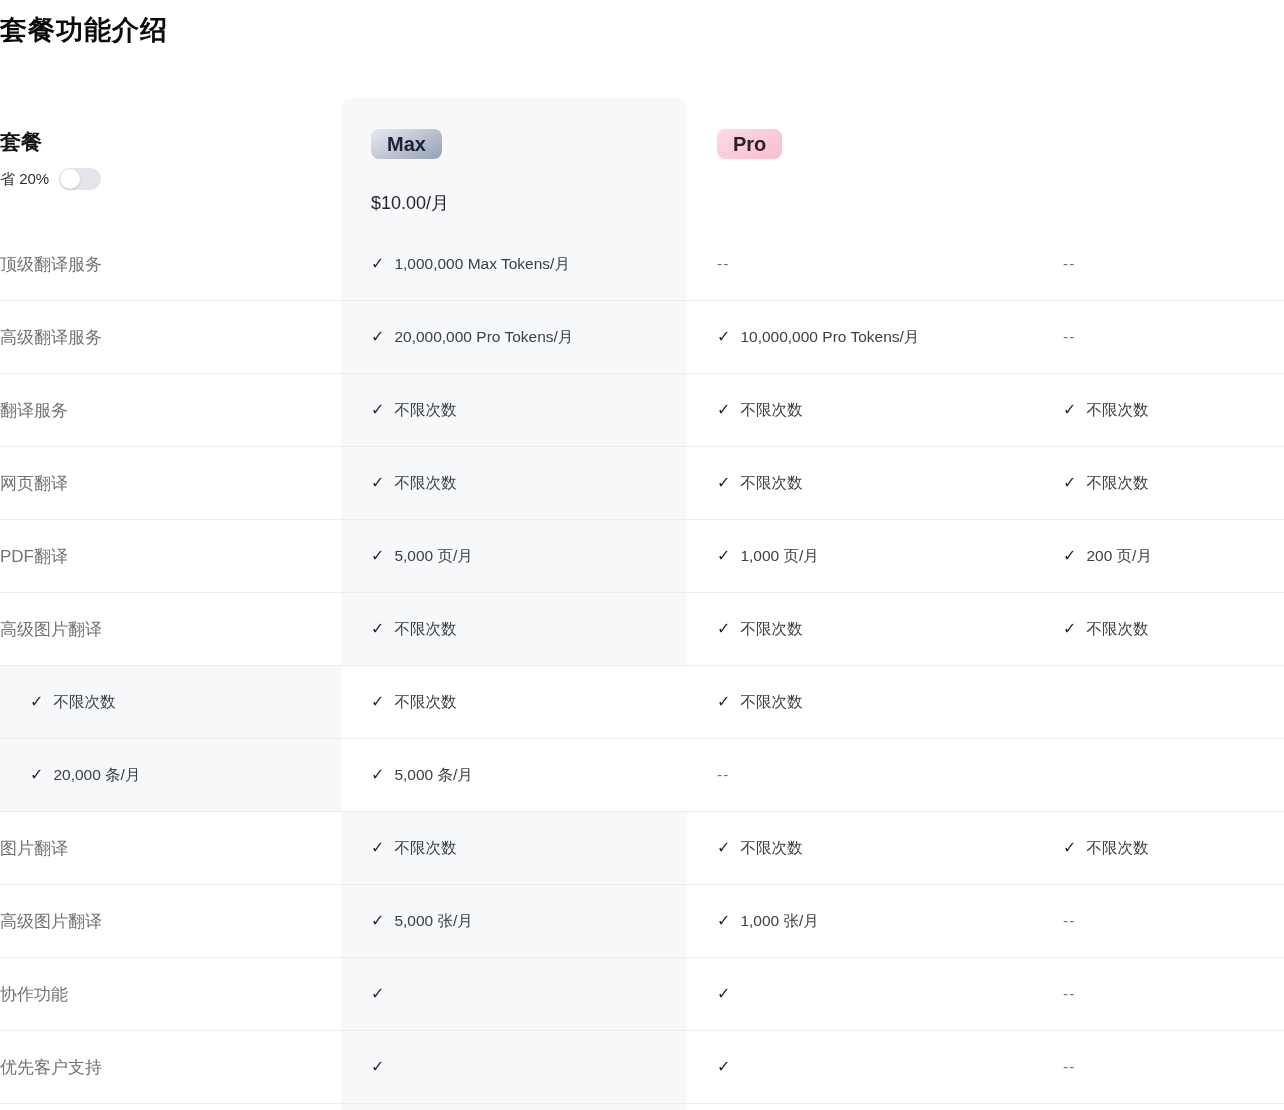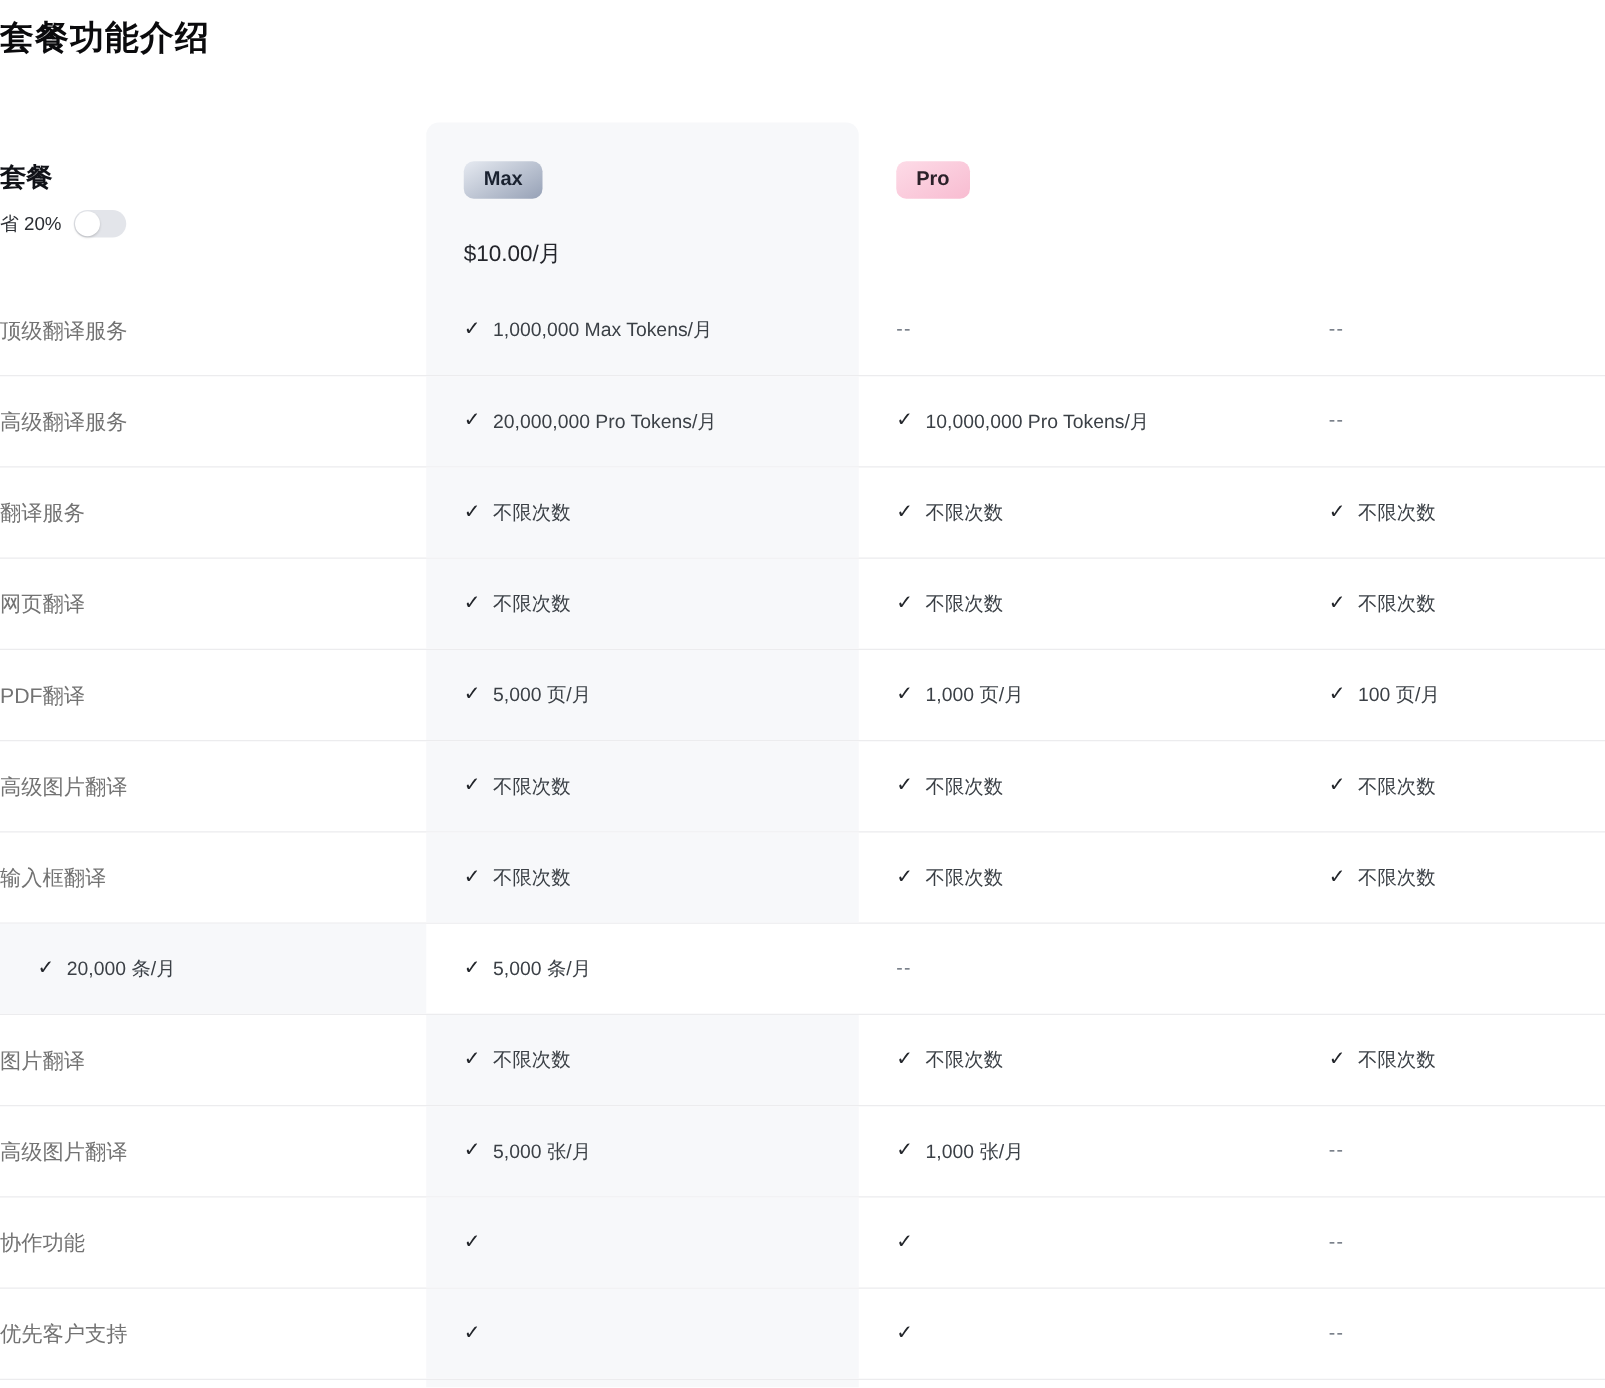--- a/index.html
+++ b/index.html
@@ -43,21 +43,21 @@
     border-radius: 50%;
     box-shadow: 0 1px 2px rgba(0,0,0,0.18);
   }
   .header-plan { padding-top: 31px; padding-left: 30px; }
   .badge {
     display: inline-block;
     height: 30px;
     line-height: 30px;
     padding: 0 16px;
     border-radius: 8px;
-    font-size: 16px;
+    font-size: 20px;
     font-weight: 700;
   }
   .badge-max { background: linear-gradient(150deg, var(--max-badge-start), var(--max-badge-end)); color: #1a2230; }
   .badge-pro { background: linear-gradient(150deg, var(--pro-badge-start), var(--pro-badge-end)); color: #2b2129; }
   .badge-free { background: var(--free-badge); color: #17291e; }
   .price { margin-top: 32px; font-size: 18px; font-weight: 500; color: #24262c; }
   
   .max-col { background: var(--max-col-bg); height: 100%; }
   .header-row .max-col { border-radius: 10px 10px 0 0; }
   
@@ -184,21 +184,21 @@
     <div class="cell plan-cell max-col">
       <span class="check">✓</span>
       <span class="val">5,000 页/月</span>
     </div>
     <div class="cell plan-cell">
       <span class="check">✓</span>
       <span class="val">1,000 页/月</span>
     </div>
     <div class="cell plan-cell">
       <span class="check">✓</span>
-      <span class="val">100 页/月</span>
+      <span class="val">200 页/月</span>
     </div>
   </div>
 
   <div class="row-grid feature-row">
     <div class="cell label-cell">
       <span class="feature-label">高级图片翻译</span>
     </div>
     <div class="cell plan-cell max-col">
       <span class="check">✓</span>
       <span class="val">不限次数</span>
@@ -207,23 +207,20 @@
       <span class="check">✓</span>
       <span class="val">不限次数</span>
     </div>
     <div class="cell plan-cell">
       <span class="check">✓</span>
       <span class="val">不限次数</span>
     </div>
   </div>
 
   <div class="row-grid feature-row">
-    <div class="cell label-cell">
-      <span class="feature-label">输入框翻译</span>
-    </div>
     <div class="cell plan-cell max-col">
       <span class="check">✓</span>
       <span class="val">不限次数</span>
     </div>
     <div class="cell plan-cell">
       <span class="check">✓</span>
       <span class="val">不限次数</span>
     </div>
     <div class="cell plan-cell">
       <span class="check">✓</span>

